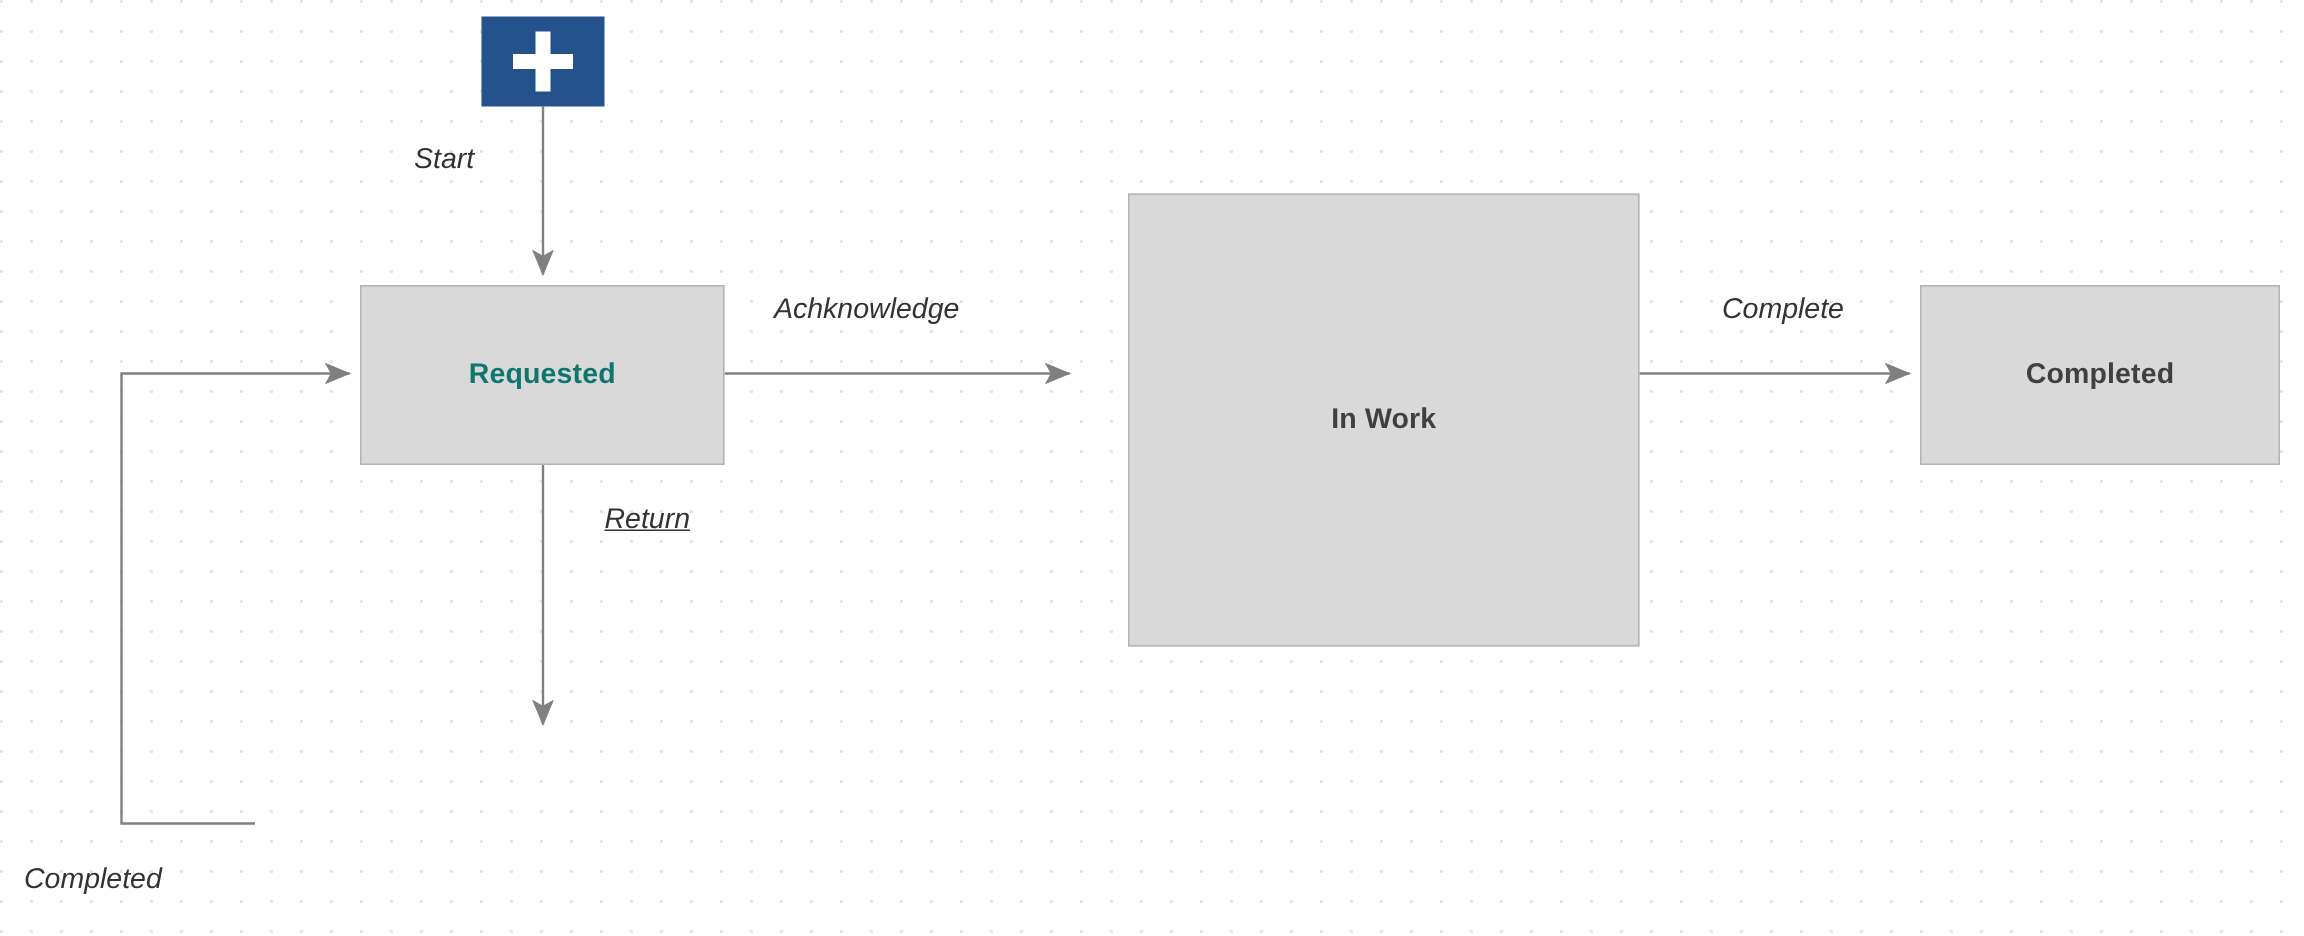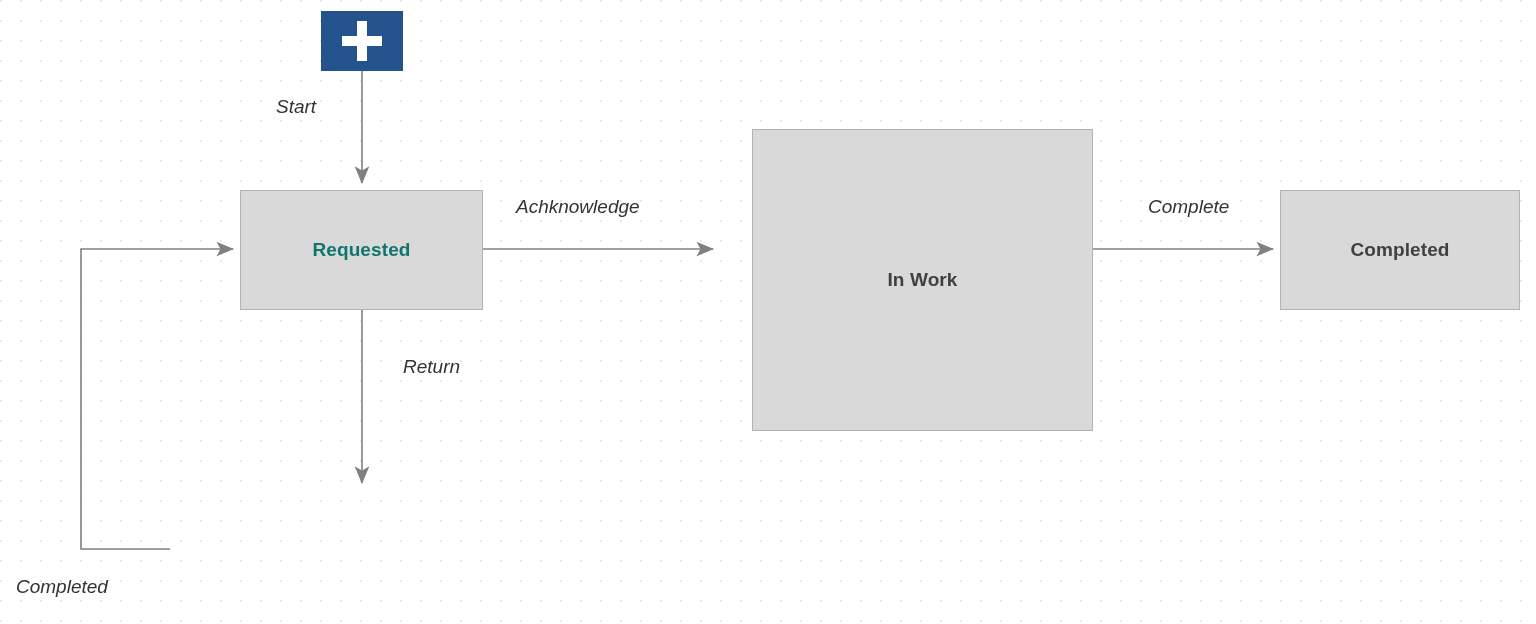--- a/index.html
+++ b/index.html
@@ -136,16 +136,16 @@
   </div>
 
   <div class="node" id="node-completed" style="left: 1280px; top: 190px; width: 240px; height: 120px; background: rgb(217, 217, 217); border-color: rgb(179, 179, 179);">
     <span class="node-label" style="color: rgb(64, 64, 64);">Completed</span>
   </div>
 
 
   <div class="edge-label" id="label-start" style="left: 276px; top: 97px; color: rgb(51, 51, 51);">Start</div>
   <div class="edge-label" id="label-achknowledge" style="left: 516px; top: 197px; color: rgb(51, 51, 51);">Achknowledge</div>
   <div class="edge-label" id="label-complete" style="left: 1148px; top: 197px; color: rgb(51, 51, 51);">Complete</div>
-  <div class="edge-label" id="label-return" style="left: 403px; top: 357px; color: rgb(51, 51, 51);">Return</div>
+  <div class="edge-label" id="label-return" style="left: 403px; top: 337px; color: rgb(51, 51, 51); text-decoration: underline;">Return</div>
   <div class="edge-label" id="label-resubmit" style="left: 16px; top: 577px; color: rgb(51, 51, 51);">Completed</div>
 
 </div>
 
 </body></html>

